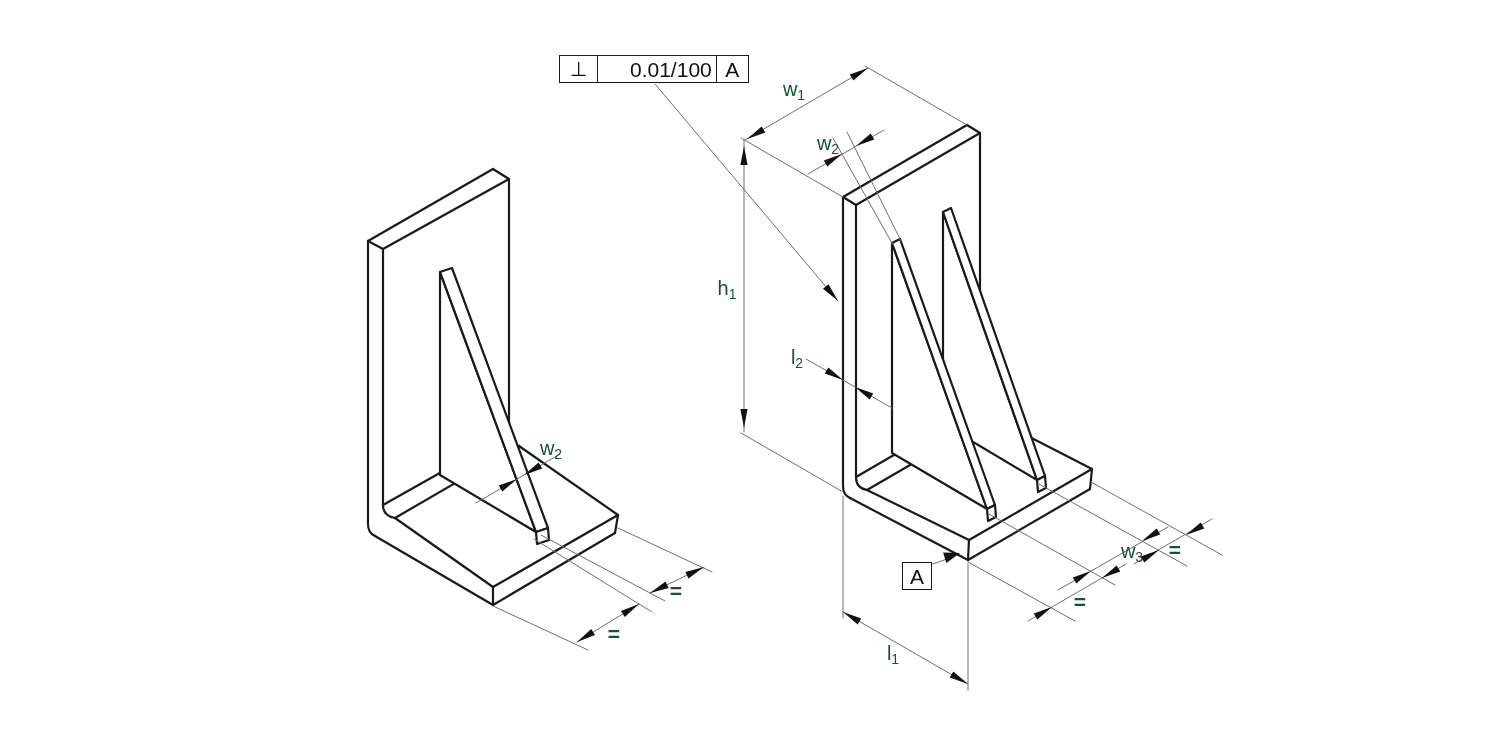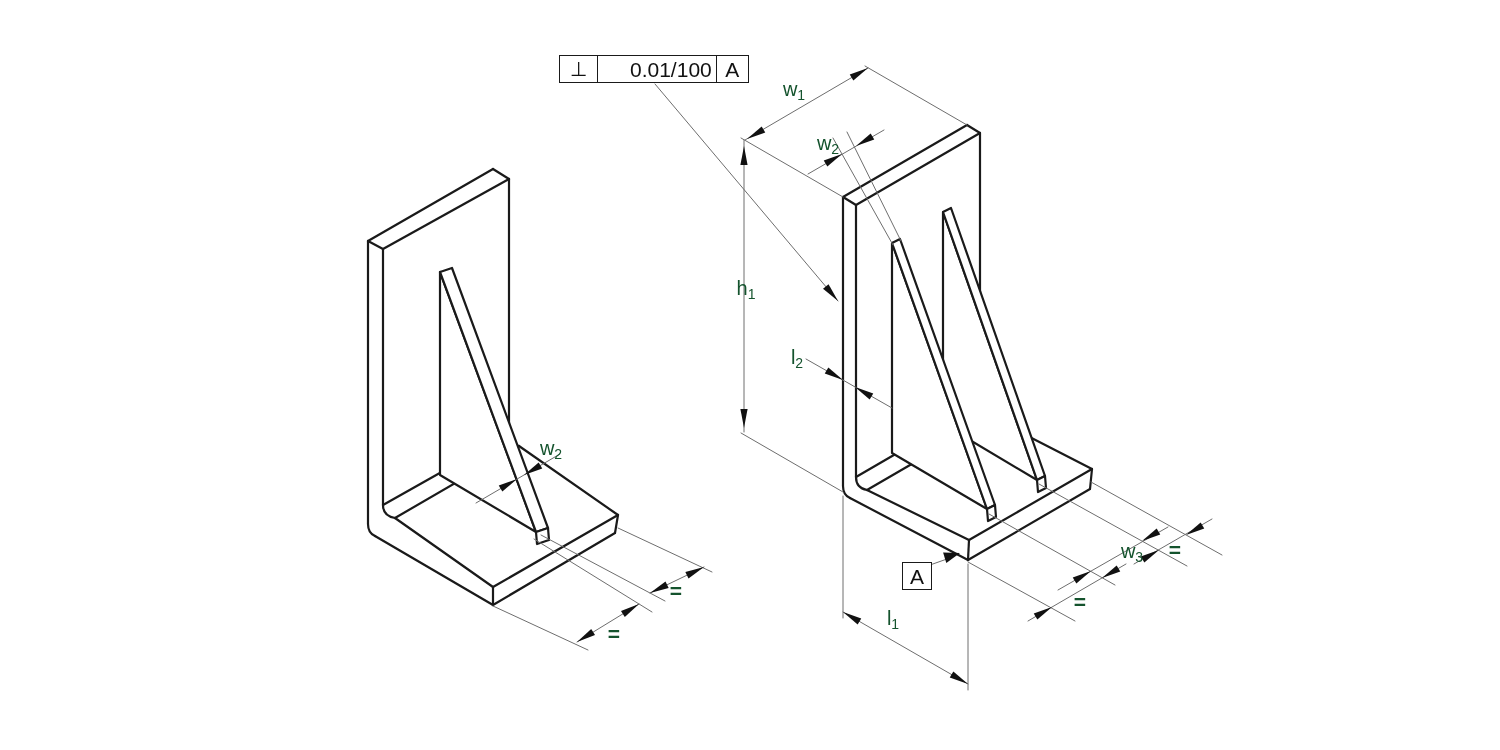--- a/index.html
+++ b/index.html
@@ -153,26 +153,26 @@
         <polygon points="0,0 -16,5.5 -16,-5.5" fill="#111111" transform="translate(960,553) rotate(-17)"></polygon>
       </g>
     </svg>
 
   <span class="dim-label" style="left:551px;top:448px"><span>w</span><sub>2</sub></span>
   <span class="dim-label eq-label" style="left:676px;top:590px">=</span>
   <span class="dim-label eq-label" style="left:614px;top:633px">=</span>
 
   <span class="dim-label" style="left:794px;top:89px"><span>w</span><sub>1</sub></span>
   <span class="dim-label" style="left:828px;top:143px"><span>w</span><sub>2</sub></span>
-  <span class="dim-label" style="left:746px;top:288px"><span>h</span><sub>1</sub></span>
+  <span class="dim-label" style="left:727px;top:288px"><span>h</span><sub>1</sub></span>
   <span class="dim-label" style="left:797px;top:357px"><span>l</span><sub>2</sub></span>
   <span class="dim-label" style="left:1132px;top:551px"><span>w</span><sub>3</sub></span>
   <span class="dim-label eq-label" style="left:1175px;top:549px">=</span>
   <span class="dim-label eq-label" style="left:1080px;top:601px">=</span>
-  <span class="dim-label" style="left:893px;top:618px"><span>l</span><sub>1</sub></span>
+  <span class="dim-label" style="left:893px;top:653px"><span>l</span><sub>1</sub></span>
 
   <div class="tol-frame">
     <span class="tol-cell tol-sym">⊥</span>
     <span class="tol-cell tol-val">0.01/100</span>
     <span class="tol-cell tol-datum">A</span>
   </div>
 
   <div class="datum-box">A</div>
 </div>
 

